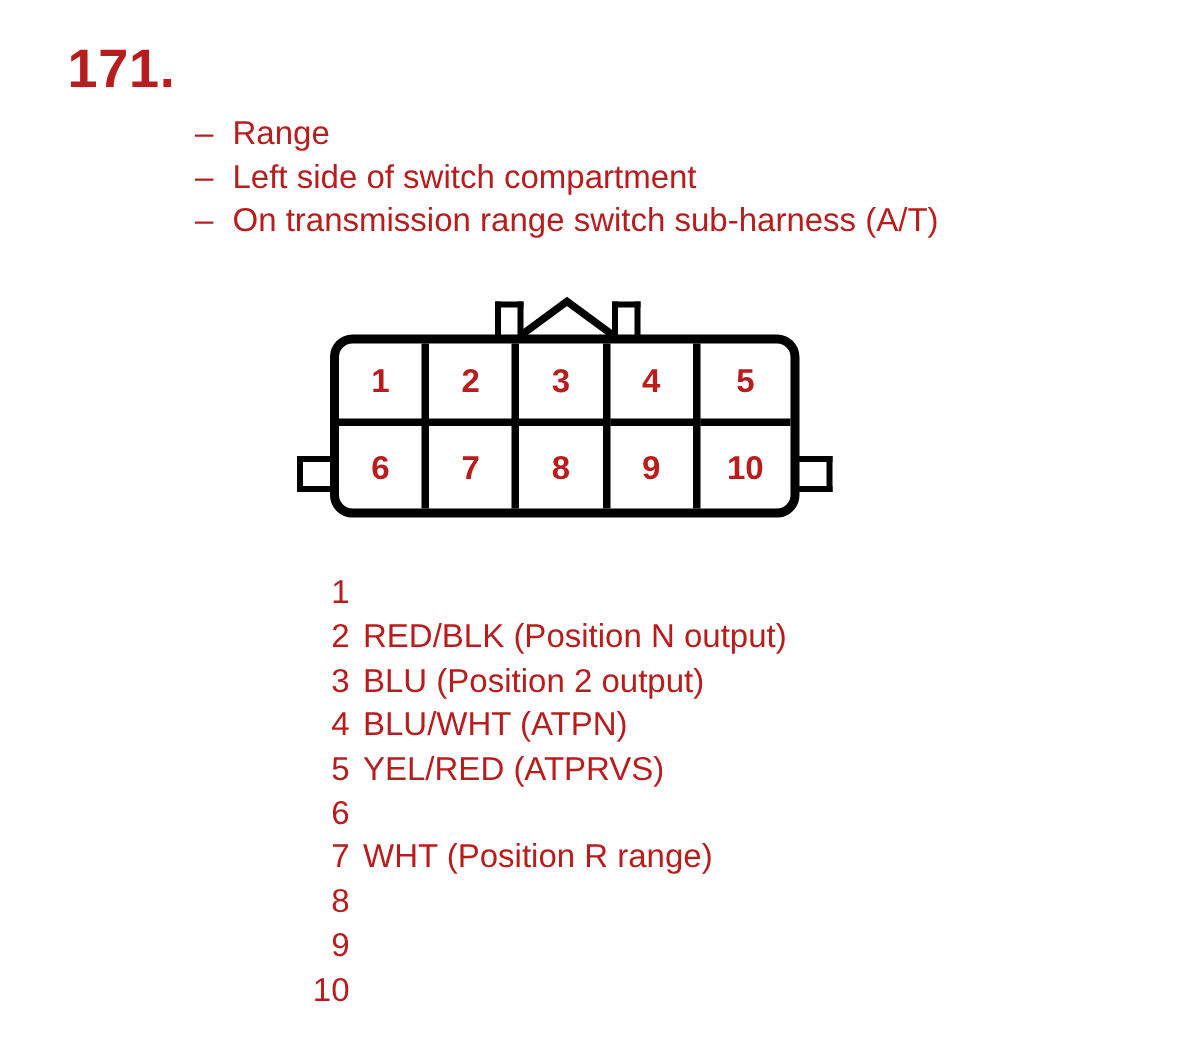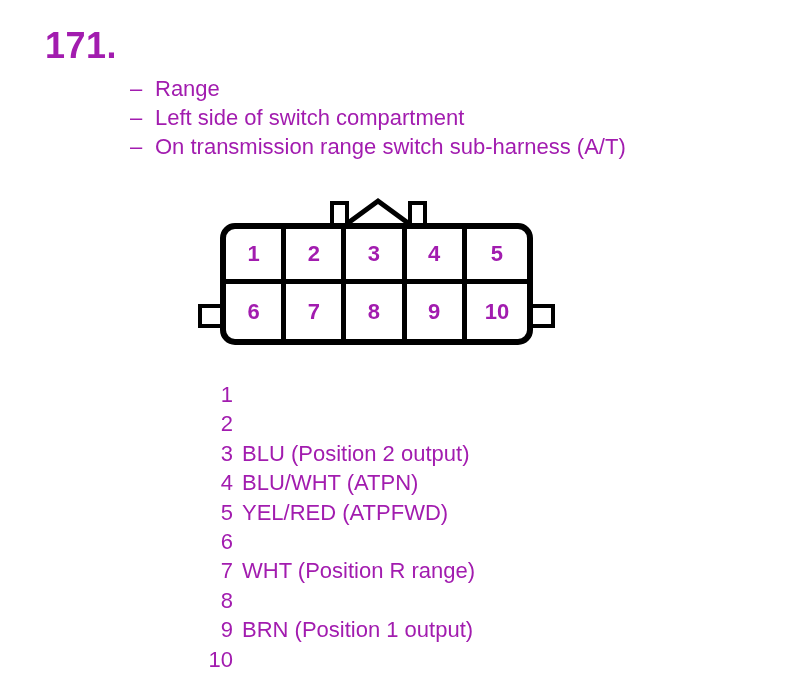--- a/index.html
+++ b/index.html
@@ -1,21 +1,21 @@
 <!DOCTYPE html>
 <html><head>
 <meta charset="utf-8">
 <style>
   html, body { margin: 0; padding: 0; background: #ffffff; }
   .page {
     position: relative;
     width: 646px;
     height: 696px;
     background: #ffffff;
-    color: #a21caf;
+    color: #b91c1c;
     font-family: "Liberation Sans", sans-serif;
     overflow: hidden;
   }
 
   
   .title {
     position: absolute;
     left: 45px;
     top: 25px;
     display: flex;
@@ -158,45 +158,45 @@
       <div class="conn-cell last-col">10</div>
     </div>
   </div>
 
   <div class="pinlist">
     <div class="pin-row">
       <span class="pin-num">1</span>
     </div>
     <div class="pin-row">
       <span class="pin-num">2</span>
+      <span class="pin-label">RED/BLK (Position N output)</span>
     </div>
     <div class="pin-row">
       <span class="pin-num">3</span>
       <span class="pin-label">BLU (Position 2 output)</span>
     </div>
     <div class="pin-row">
       <span class="pin-num">4</span>
       <span class="pin-label">BLU/WHT (ATPN)</span>
     </div>
     <div class="pin-row">
       <span class="pin-num">5</span>
-      <span class="pin-label">YEL/RED (ATPFWD)</span>
+      <span class="pin-label">YEL/RED (ATPRVS)</span>
     </div>
     <div class="pin-row">
       <span class="pin-num">6</span>
     </div>
     <div class="pin-row">
       <span class="pin-num">7</span>
       <span class="pin-label">WHT (Position R range)</span>
     </div>
     <div class="pin-row">
       <span class="pin-num">8</span>
     </div>
     <div class="pin-row">
       <span class="pin-num">9</span>
-      <span class="pin-label">BRN (Position 1 output)</span>
     </div>
     <div class="pin-row">
       <span class="pin-num">10</span>
     </div>
   </div>
 
 </div>
 
 </body></html>

